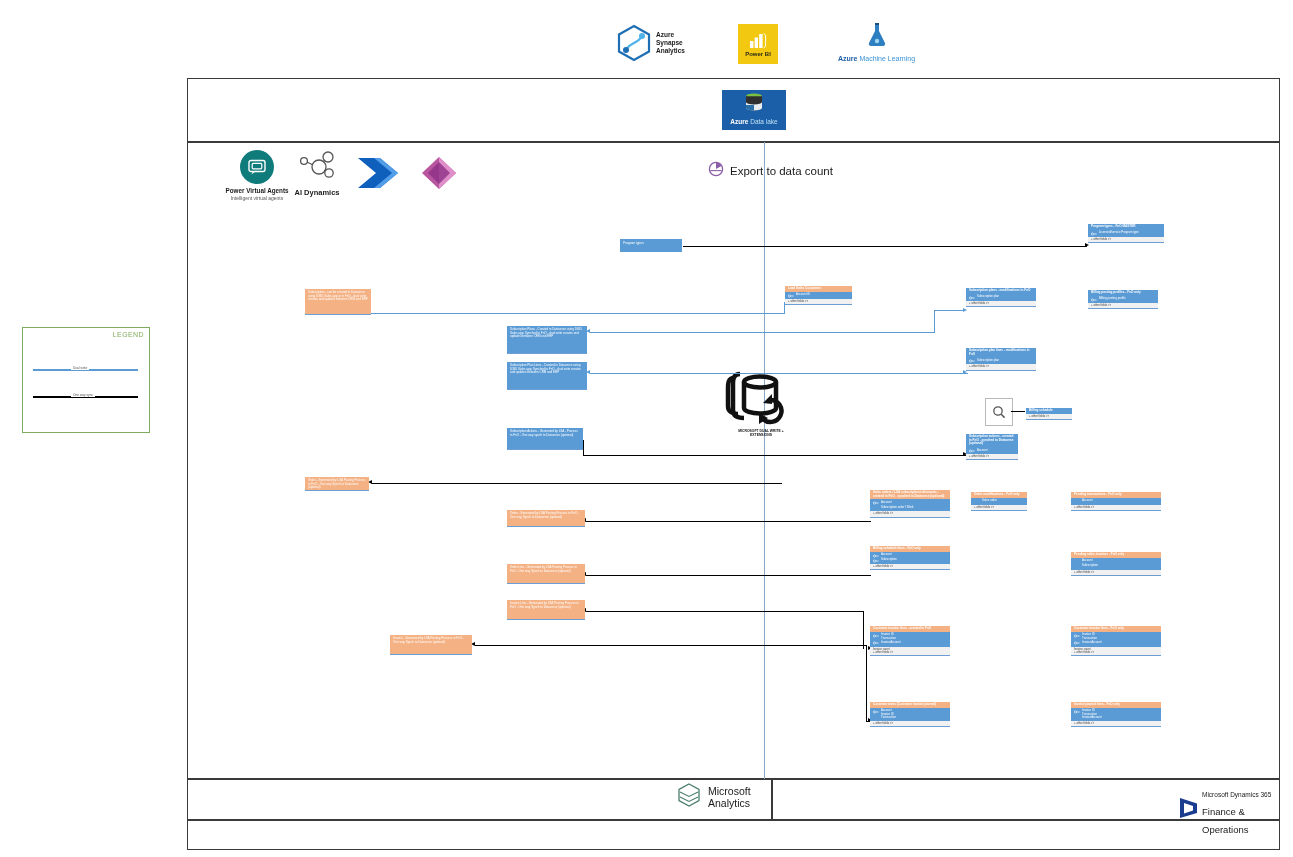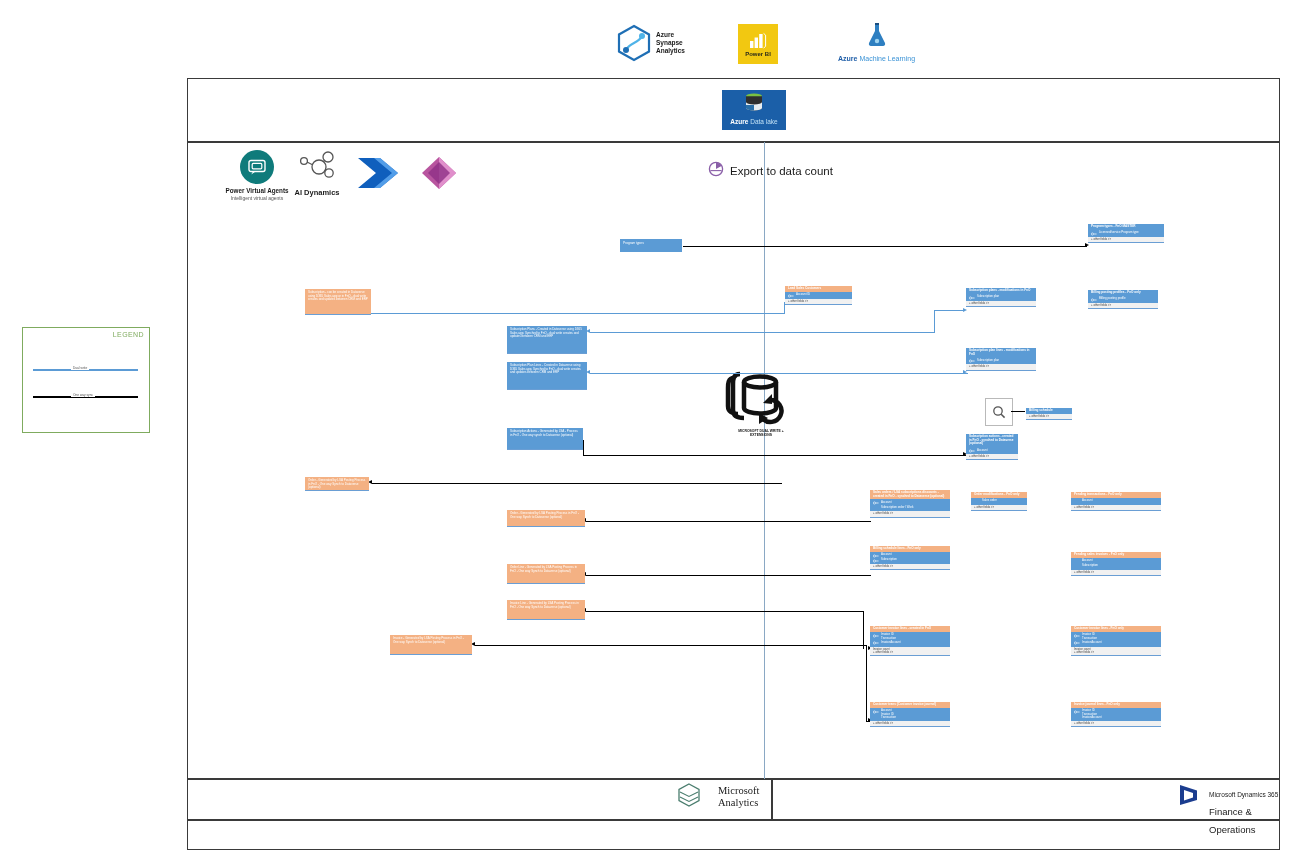--- a/index.html
+++ b/index.html
@@ -76,23 +76,23 @@
   .legend-title{position:absolute;right:5px;top:3px;font-size:7px;color:#7fab5e;letter-spacing:.4px;}
   .lg-line{position:absolute;height:2.2px;}
   .lg-lbl{position:absolute;font-size:3.2px;color:#555;background:#fff;padding:0 2px;}
 
   
   .dualwrite{position:absolute;left:716px;top:366px;width:90px;height:78px;
              display:flex;flex-direction:column;align-items:center;}
   .dw-cap{font-size:3.4px;line-height:4.4px;text-align:center;color:#111;margin-top:1px;font-weight:bold;}
 
   
-  .dv-brand{position:absolute;left:676px;top:782px;display:flex;align-items:center;gap:16px;font-family:Liberation Serif, serif;}
+  .dv-brand{position:absolute;left:676px;top:782px;display:flex;align-items:center;gap:6px;}
   .dv-txt{font-size:10.5px;line-height:12px;color:#1a1a1a;}
-  .fo-brand{position:absolute;left:1178px;top:783px;display:flex;align-items:flex-start;gap:9px;}
+  .fo-brand{position:absolute;left:1178px;top:783px;display:flex;align-items:center;gap:2px;}
   .fo-t1{font-size:6.5px;color:#222;}
   .fo-t2{font-size:9.5px;color:#222;}
   .az-brand{position:absolute;left:1192px;top:824px;display:flex;align-items:center;gap:5px;margin-top:40px;}
   .az-txt{font-size:10.5px;color:#1a1a1a;}
 
   
   .magnode{position:absolute;left:985px;top:398px;width:26px;height:26px;
            border:1px solid #b9b9b9;background:#fff;display:flex;align-items:center;justify-content:center;}
 </style>
 </head>

